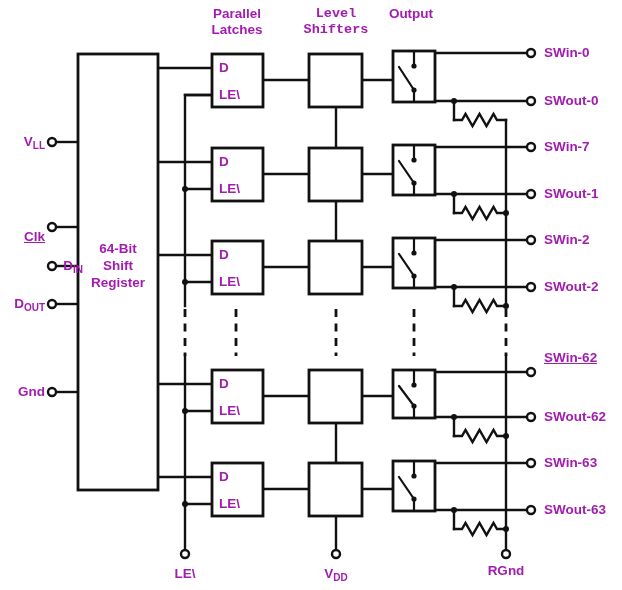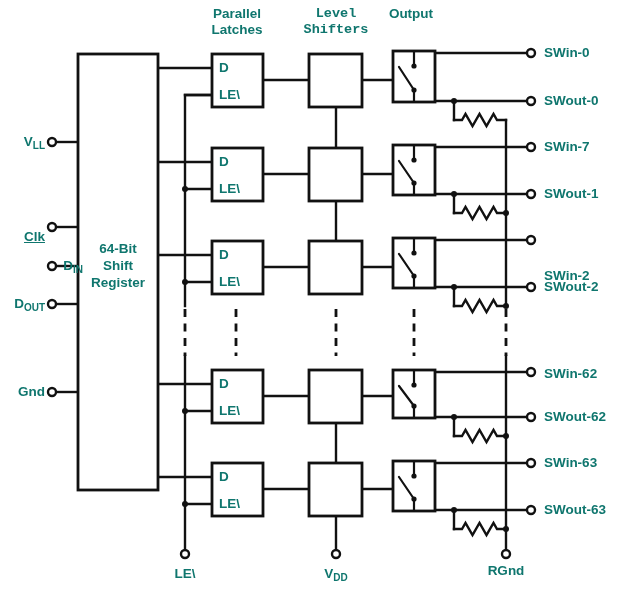--- a/index.html
+++ b/index.html
@@ -16,21 +16,21 @@
   .box  { fill: #fff; stroke: #111; stroke-width: 2.8; }
   .dot  { fill: #111; stroke: none; }
   .term { fill: #fff; stroke: #111; stroke-width: 2.4; }
   .dsh  { stroke: #111; stroke-width: 2.8; fill: none; stroke-dasharray: 8 6.5; }
   .sw-int { stroke: #111; stroke-width: 2.2; fill: none; stroke-linecap: round; }
   .lbl {
     position: absolute;
     font-weight: bold;
     font-size: 13.5px;
     line-height: 16px;
-    color: #0f766e;
+    color: #a21caf;
     white-space: nowrap;
   }
   .ctr { text-align: center; }
   .rgt { text-align: right; }
   .hdr { line-height: 15.5px; }
   .sb  { font-size: 10px; vertical-align: -3px; }
 </style>
 </head>
 <body>
 
@@ -193,23 +193,23 @@
   <div class="lbl" style="left:219px; top:274px;">LE\</div>
   <div class="lbl" style="left:219px; top:376px;">D</div>
   <div class="lbl" style="left:219px; top:403px;">LE\</div>
   <div class="lbl" style="left:219px; top:469px;">D</div>
   <div class="lbl" style="left:219px; top:496px;">LE\</div>
 
   <div class="lbl" style="left:544px; top:45px;">SWin-0</div>
   <div class="lbl" style="left:544px; top:93px;">SWout-0</div>
   <div class="lbl" style="left:544px; top:139px;">SWin-7</div>
   <div class="lbl" style="left:544px; top:186px;">SWout-1</div>
-  <div class="lbl" style="left:544px; top:232px;margin-top:36px;">SWin-2</div>
+  <div class="lbl" style="left:544px; top:232px;">SWin-2</div>
   <div class="lbl" style="left:544px; top:279px;">SWout-2</div>
-  <div class="lbl" style="left:544px; top:366px;">SWin-62</div>
+  <div class="lbl" style="left:544px; top:350px;text-decoration:underline;">SWin-62</div>
   <div class="lbl" style="left:544px; top:409px;">SWout-62</div>
   <div class="lbl" style="left:544px; top:455px;">SWin-63</div>
   <div class="lbl" style="left:544px; top:502px;">SWout-63</div>
 
   <div class="lbl ctr" style="left:155px; top:566px; width:60px;">LE\</div>
   <div class="lbl ctr" style="left:306px; top:566px; width:60px;"><span>V</span><span class="sb">DD</span></div>
   <div class="lbl ctr" style="left:476px; top:563px; width:60px;">RGnd</div>
 
 </div>
 

